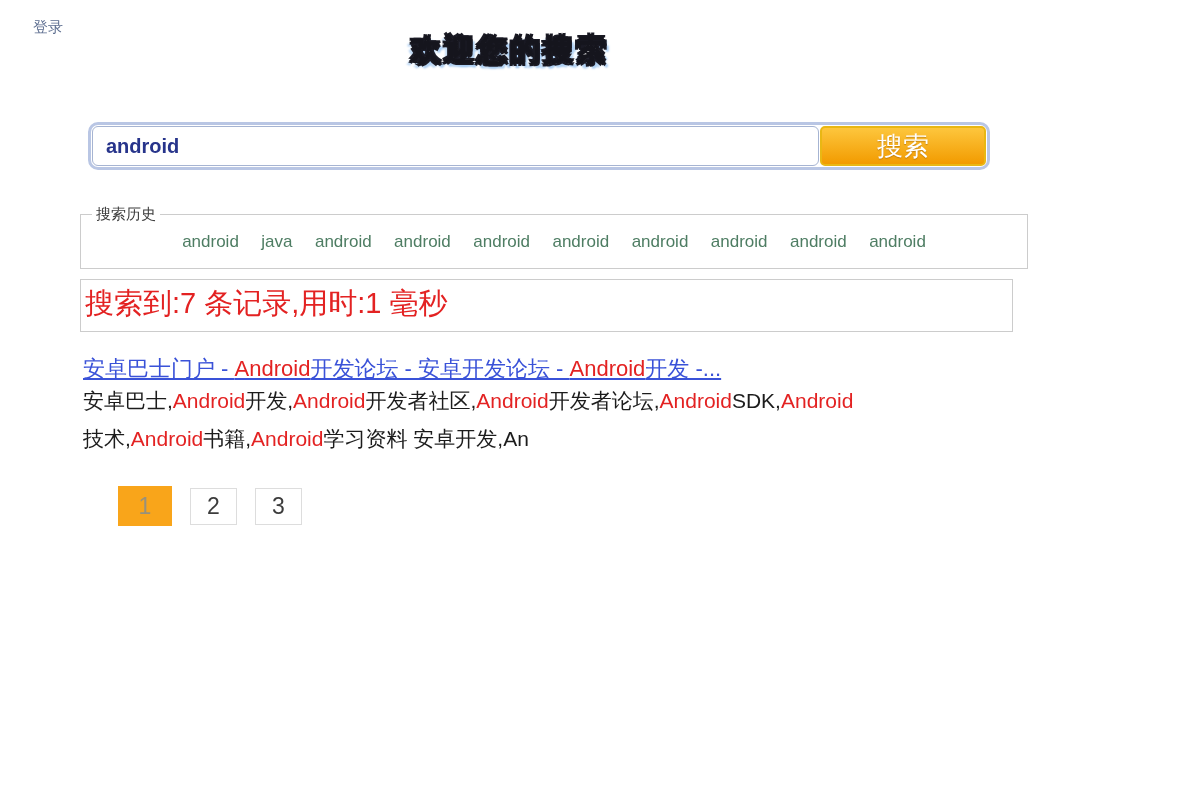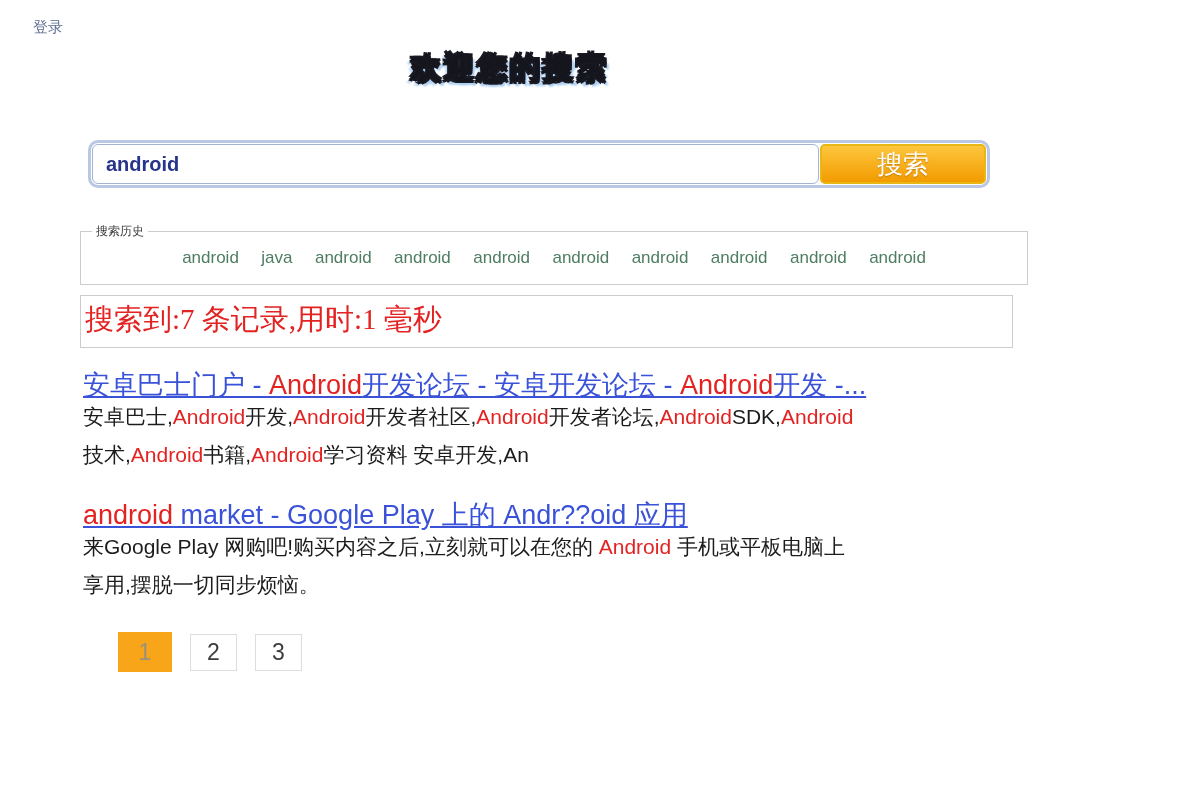--- a/index.html
+++ b/index.html
@@ -21,21 +21,21 @@
     text-align: center;
   }
 
   .page {
     position: relative;
     margin-left: 80px;
     width: 948px;
   }
 
   .page-title {
-    margin: 48px 0 0 0;
+    margin: 30px 0 0 0;
     width: 860px;
     height: 36px;
     text-align: center;
     font-size: 30px;
     font-weight: bold;
     letter-spacing: 3px;
     color: #ffffff;
     -webkit-text-stroke: 1.5px #15151d;
     text-shadow:
       -2px -2px 0 #1a1a24, 2px -2px 0 #1a1a24,
@@ -78,55 +78,54 @@
     cursor: pointer;
   }
 
   .history-fieldset {
     margin: 35px 0 0 0;
     width: 948px;
     border: 1px solid #cccccc;
     padding: 5px 10px 13px 10px;
   }
   .history-fieldset legend {
-    font-size: 12px;
+    font-size: 15px;
     color: #3d3d3d;
     padding: 0 4px;
     margin-left: 1px;
   }
   .history-links {
     text-align: center;
     line-height: 26px;
   }
   .history-links a {
     font-size: 17px;
     color: var(--history-green, #4e7d63);
     text-decoration: none;
     margin: 0 9px;
   }
 
   .summary-box {
     margin-top: 10px;
     width: 933px;
     border: 1px solid #cccccc;
     padding: 4px 0 7px 4px;
-    font-family: Liberation Serif, serif;
   }
   .summary-text {
     font-size: 29px;
     color: var(--summary-red, #e32222);
   }
 
   .results {
     margin: 24px 0 0 3px;
     width: 800px;
   }
   .result { margin-bottom: 28px; }
   .result-title {
-    font-size: 27px;
+    font-size: 22px;
     color: var(--link-blue, #3a52d8);
     text-decoration: underline;
     line-height: 26px;
     margin-top: 16px;
   }
   .result-title .hl { color: var(--highlight-red, #e32222); }
   .result-desc {
     margin-top: 0;
     width: 782px;
     font-size: 21px;
@@ -208,24 +207,20 @@
   <div class="results">
 
       <div class="result">
         <a class="result-title"><span>安卓巴士门户 - </span><span class="hl">Android</span><span>开发论坛 - 安卓开发论坛 - </span><span class="hl">Android</span><span>开发 -...</span></a>
         <div class="result-desc"><span>安卓巴士,</span><span class="hl">Android</span><span>开发,</span><span class="hl">Android</span><span>开发者社区,</span><span class="hl">Android</span><span>开发者论坛,</span><span class="hl">Android</span><span>SDK,</span><span class="hl">Android</span><span>技术,</span><span class="hl">Android</span><span>书籍,</span><span class="hl">Android</span><span>学习资料 安卓开发,An</span></div>
       </div>
 
       <div class="result">
       </div>
 
-      <div class="result">
-        <a class="result-title"><span class="hl">android</span><span> market - Google Play 上的 Andr??oid 应用</span></a>
-        <div class="result-desc"><span>来Google Play 网购吧!购买内容之后,立刻就可以在您的 </span><span class="hl">Android</span><span> 手机或平板电脑上享用,摆脱一切同步烦恼。</span></div>
-      </div>
     </div>
 
   <div class="pagination">
 
       <div class="page-box active">1</div>
 
       <div class="page-box">2</div>
 
       <div class="page-box">3</div>
     </div>

